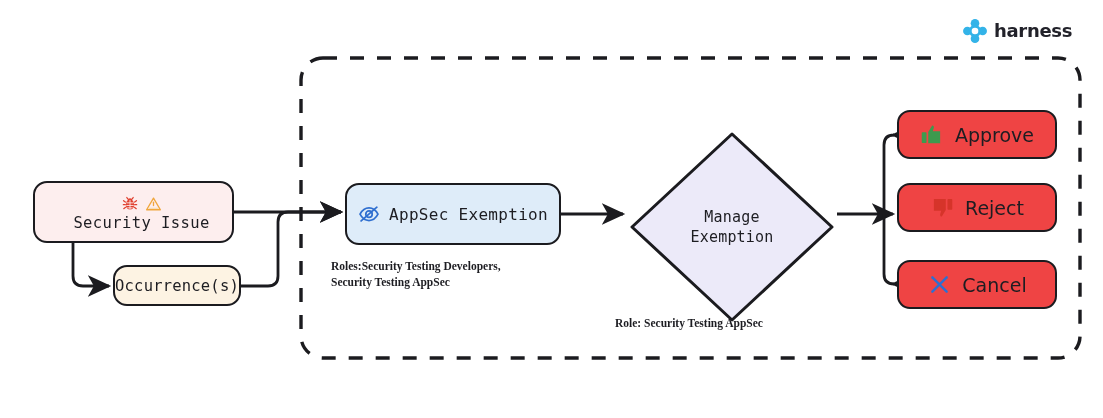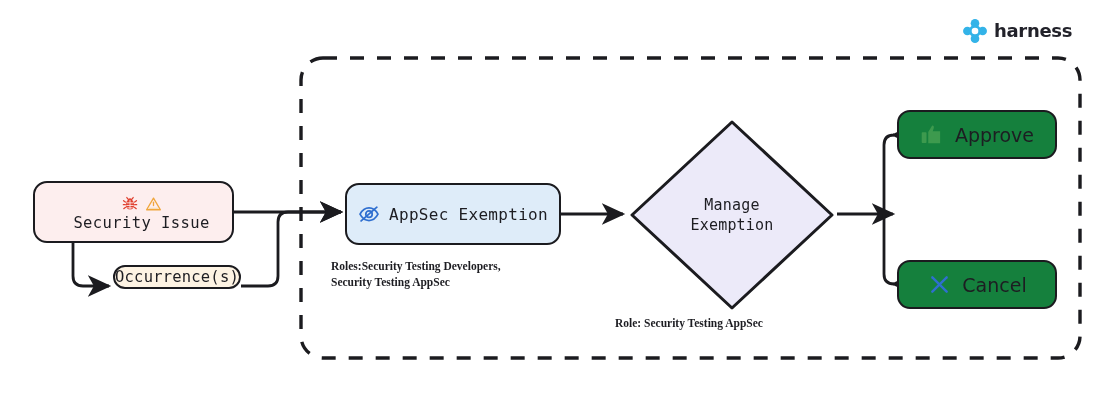--- a/index.html
+++ b/index.html
@@ -72,21 +72,21 @@
     display: flex; align-items: center; justify-content: center; gap: 7px;
     height: 18px;
   }
   #node-security-issue .label {
     font-size: 15.5px;
     letter-spacing: 0.4px;
   }
 
   #node-occurrences {
     left: 113px; top: 265px;
-    width: 128px; height: 24px;
+    width: 128px; height: 41px;
     background: #fdf3e3;
     font-size: 15.5px;
     letter-spacing: 0.2px;
   }
 
   #node-request-exemption {
     left: 345px; top: 183px;
     width: 216px; height: 62px;
     background: #deecf9;
     gap: 9px;
@@ -102,21 +102,21 @@
     color: #1d1d22;
     line-height: 1.35;
     white-space: pre-line;
   }
   #caption-request-roles { left: 331px; top: 259px; width: 244px; }
   #caption-manage-role    { left: 615px; top: 316px; width: 245px; }
 
   
   #node-manage-exemption {
     position: absolute;
-    left: 627px; top: 117px;
+    left: 627px; top: 129px;
     width: 210px; height: 196px;
   }
   #node-manage-exemption .diamond-text {
     position: absolute;
     left: 0; top: 0;
     width: 210px; height: 196px;
     display: flex;
     align-items: center;
     justify-content: center;
     text-align: center;
@@ -128,21 +128,21 @@
     letter-spacing: 0.2px;
   }
 
   
   .action-node {
     position: absolute;
     box-sizing: border-box;
     width: 160px; height: 49px;
     border: 2.4px solid #1b1b1f;
     border-radius: 13px;
-    background: #15803d;
+    background: #ef4444;
     display: flex;
     align-items: center;
     justify-content: center;
     gap: 11px;
     font-family: "DejaVu Sans", "Liberation Sans", sans-serif;
     font-size: 19px;
     color: #1d1d22;
   }
   #node-approve { left: 897px; top: 110px; }
   #node-reject  { left: 897px; top: 183px; }
@@ -267,20 +267,29 @@
   <div class="action-node" id="node-approve">
     <span class="act-icon">
       <svg width="23" height="23" viewBox="0 0 24 24">
         <rect x="1.8" y="9.6" width="5" height="11.2" rx="0.8" fill="#3d9a4e"></rect>
         <path d="M8.6 21 L8.6 9.3 L12.7 2.6 C14.3 2.6 14.8 3.9 14.3 5.6 L13.3 8.6 L21 8.6 L21 21 Z" fill="#3d9a4e"></path>
       </svg>
     </span>
     <span>Approve</span>
   </div>
 
+  <div class="action-node" id="node-reject">
+    <span class="act-icon">
+      <svg width="23" height="23" viewBox="0 0 24 24">
+        <rect x="17.2" y="3.2" width="5" height="11.2" rx="0.8" fill="#d6342a"></rect>
+        <path d="M15.4 3 L15.4 14.7 L11.3 21.4 C9.7 21.4 9.2 20.1 9.7 18.4 L10.7 15.4 L3 15.4 L3 3 Z" fill="#d6342a"></path>
+      </svg>
+    </span>
+    <span>Reject</span>
+  </div>
 
   <div class="action-node" id="node-cancel">
     <span class="act-icon">
       <svg width="23" height="23" viewBox="0 0 24 24">
         <g stroke="#2f6fd0" stroke-width="2.5" stroke-linecap="round">
           <path d="M4.5 4.5 L19.5 19.5"></path>
           <path d="M19.5 4.5 L4.5 19.5"></path>
         </g>
       </svg>
     </span>

